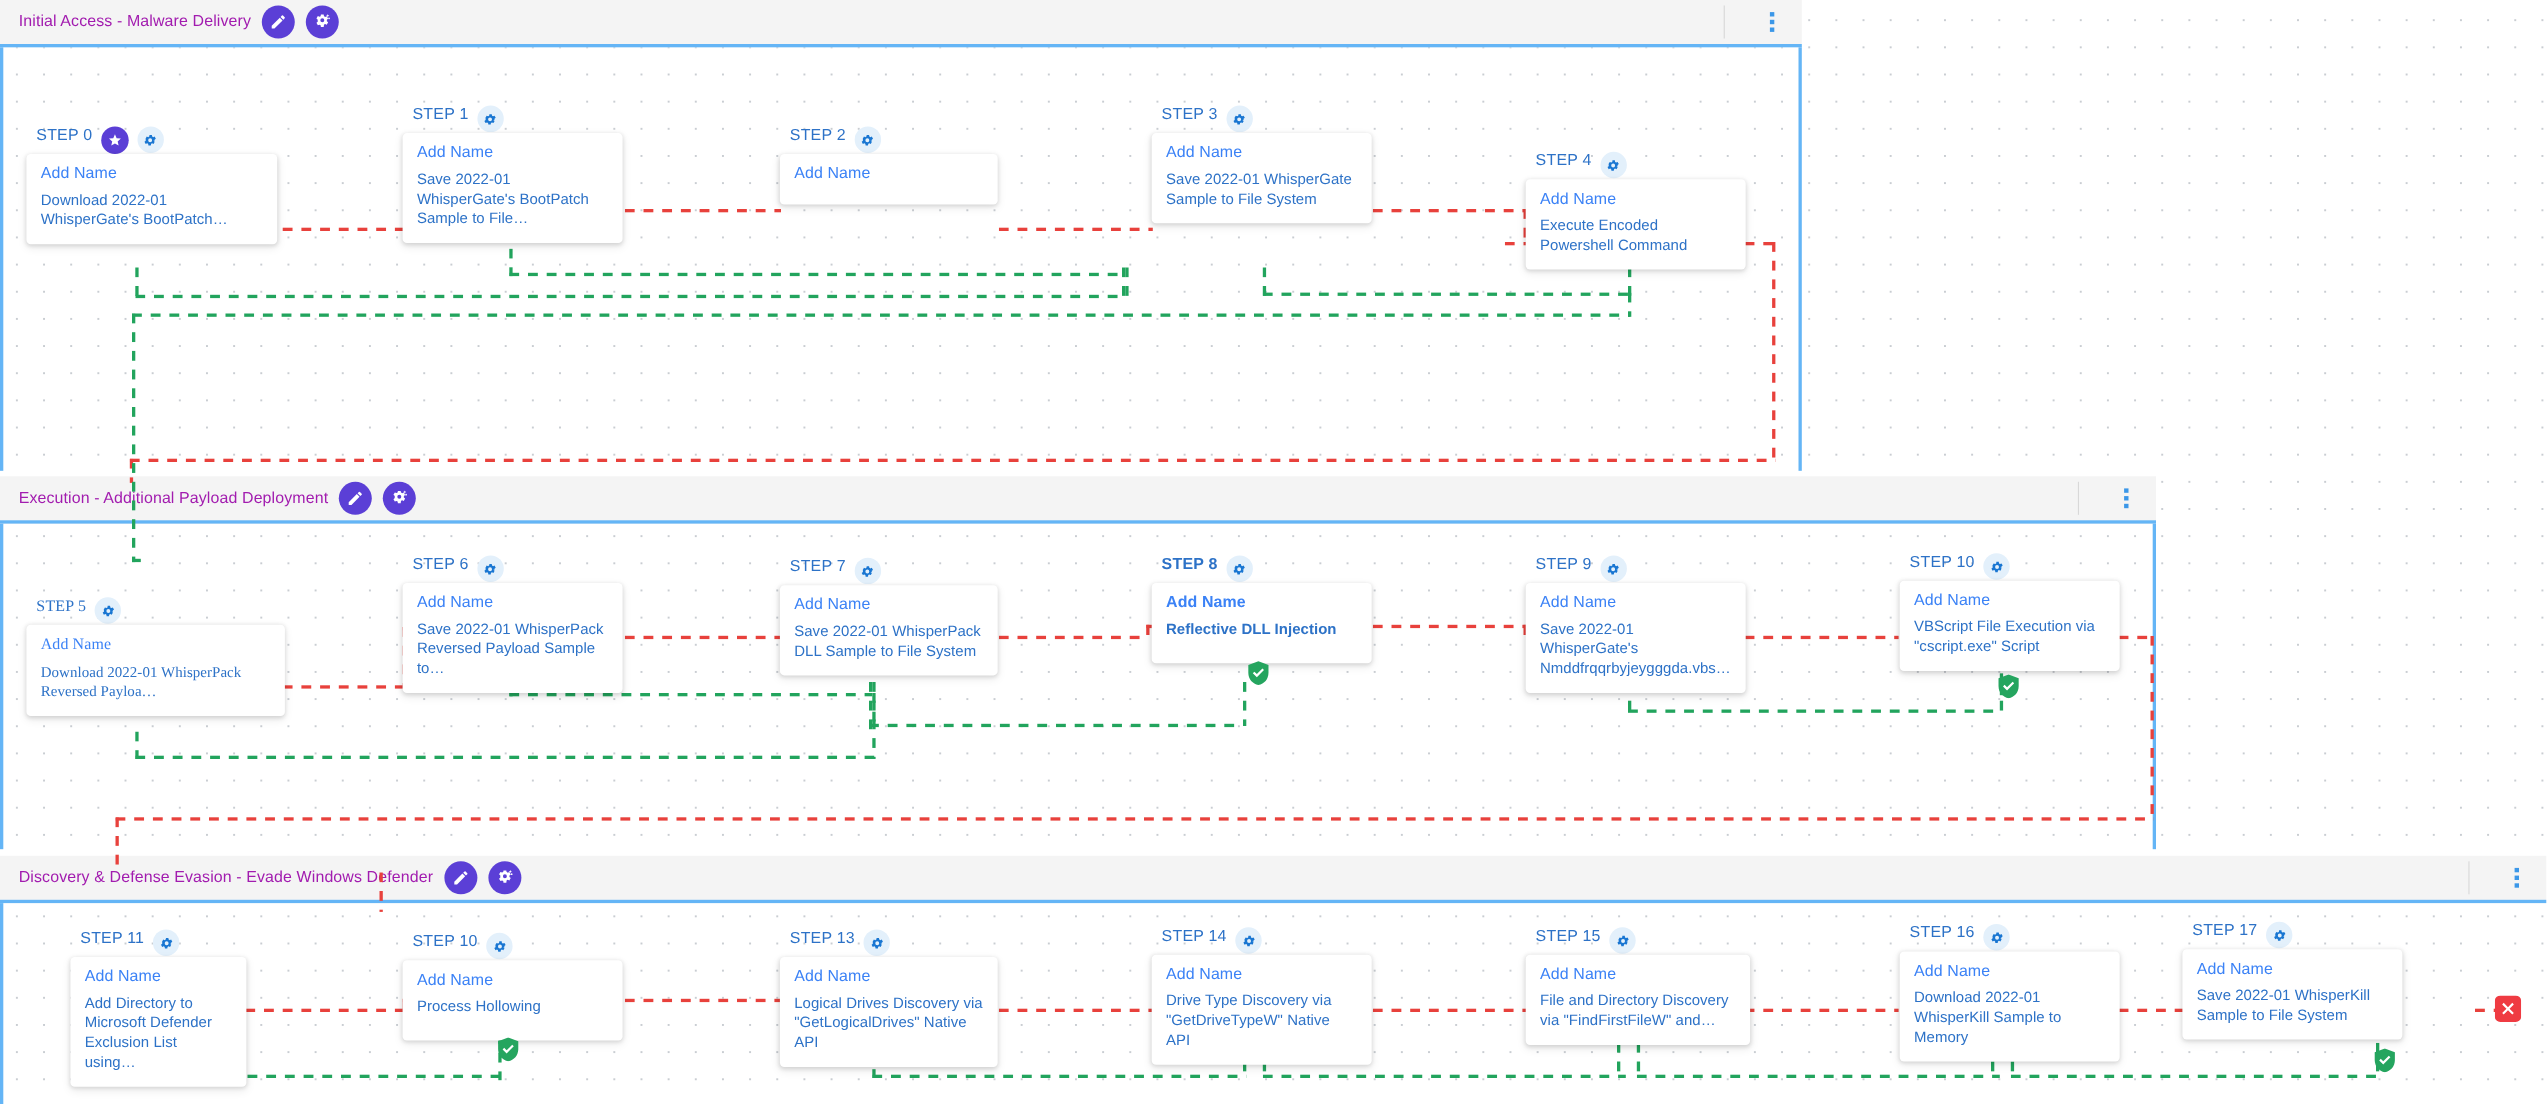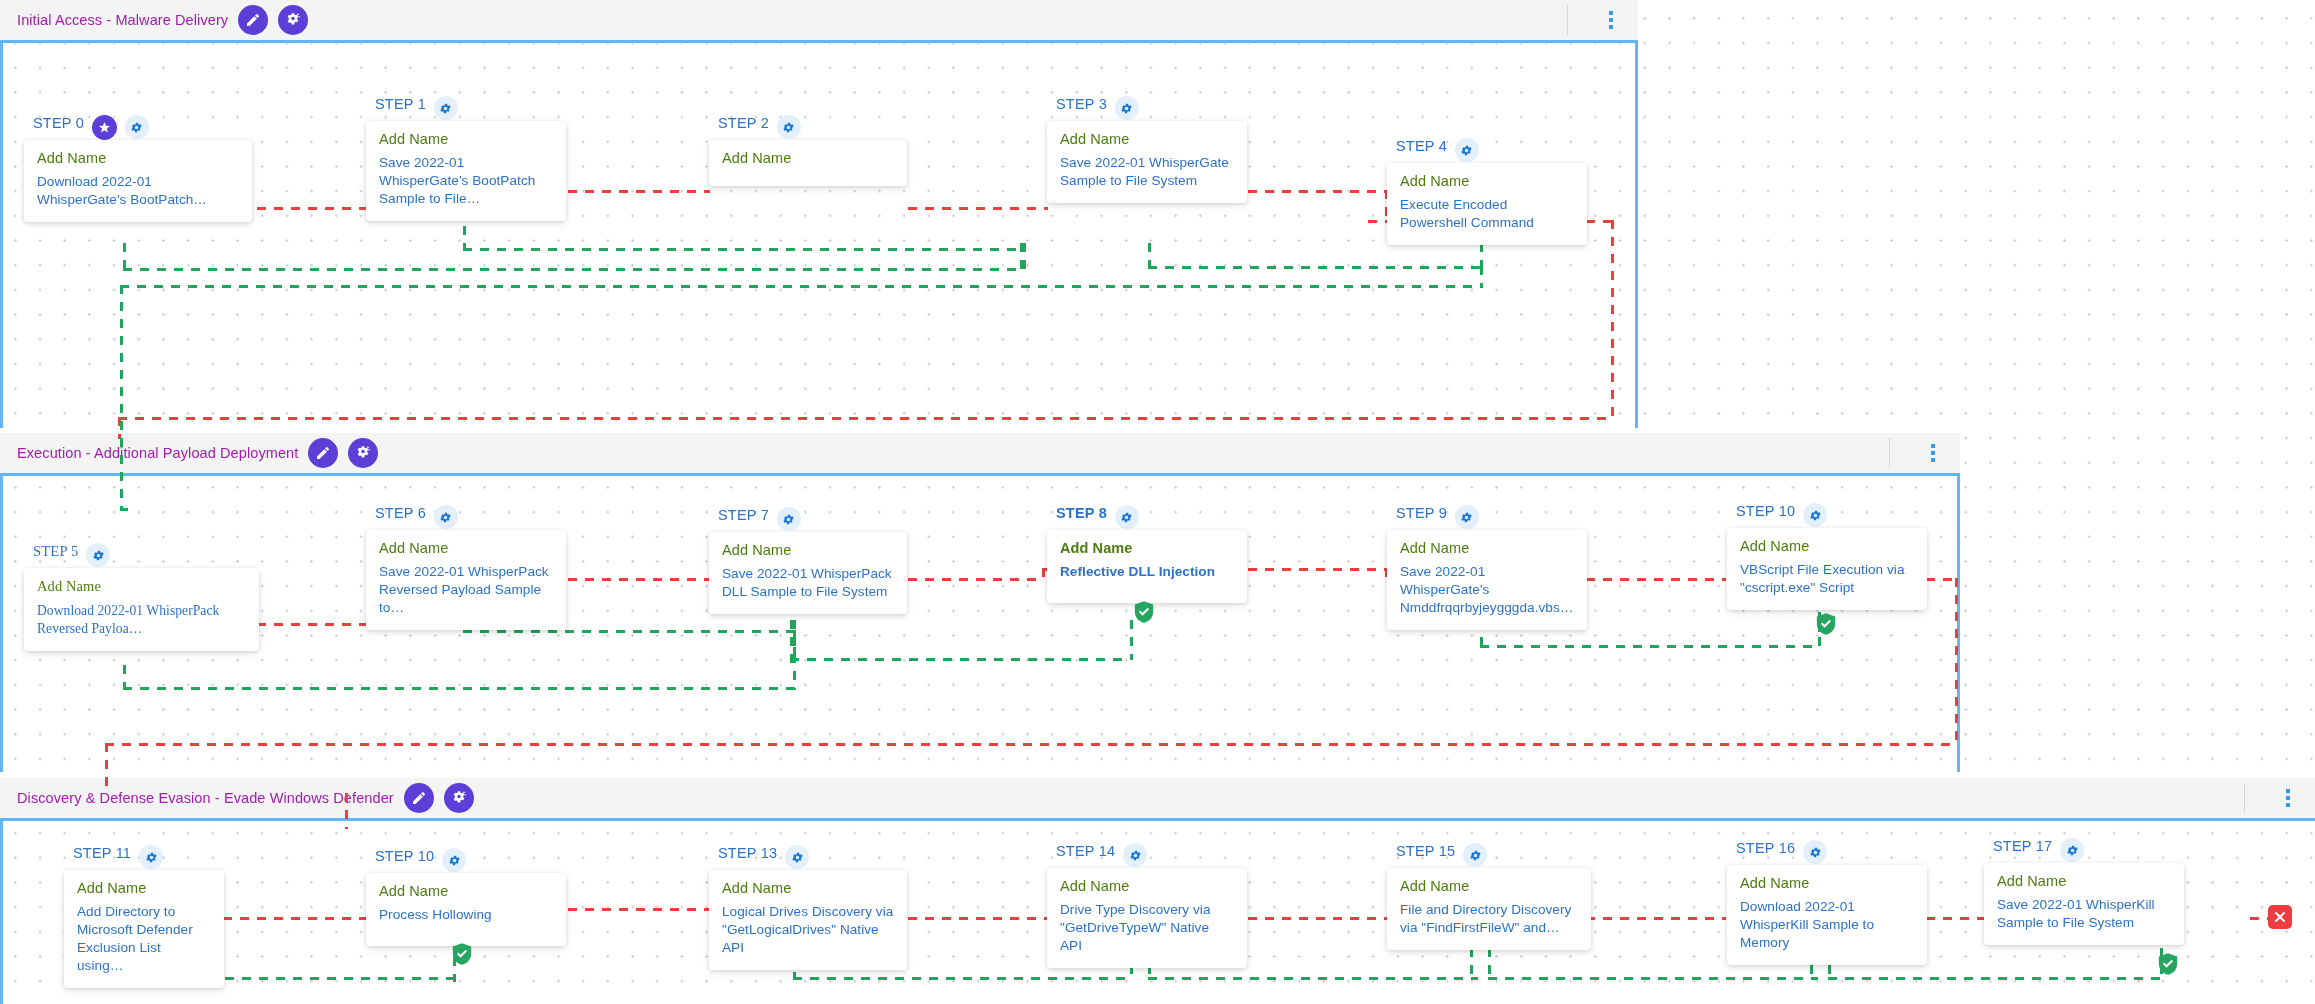--- a/index.html
+++ b/index.html
@@ -82,21 +82,21 @@
     margin-left:8px; flex:0 0 auto; cursor:pointer;
   }
   .card{
     background:#fff;
     border-radius:4px;
     box-shadow:0 1px 4px rgba(0,0,0,.13), 0 3px 9px rgba(0,0,0,.08);
     padding:10px 13px 13px 13px;
     position:relative;
   }
   .card .placeholder{
-    font-size:14.5px; color:#4d7c0f; margin-bottom:7px; letter-spacing:.1px;
+    font-size:14.5px; color:#3b82f6; margin-bottom:7px; letter-spacing:.1px;
   }
   .card .ttp{
     font-size:13.6px; color:#2d72c7; line-height:1.33;
     letter-spacing:.05px;
   }
 
   
   .conn{ position:absolute; z-index:3; pointer-events:none; }
   .h-red, .h-green{ position:absolute; height:3px; }
   .v-red, .v-green{ position:absolute; width:3px; }

